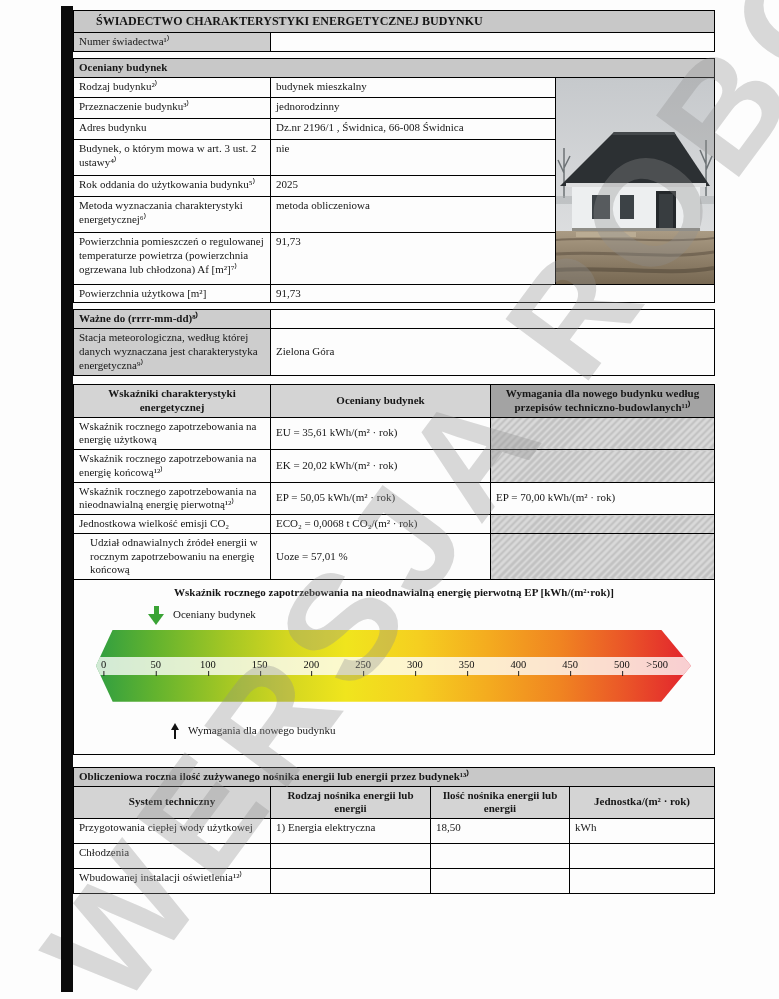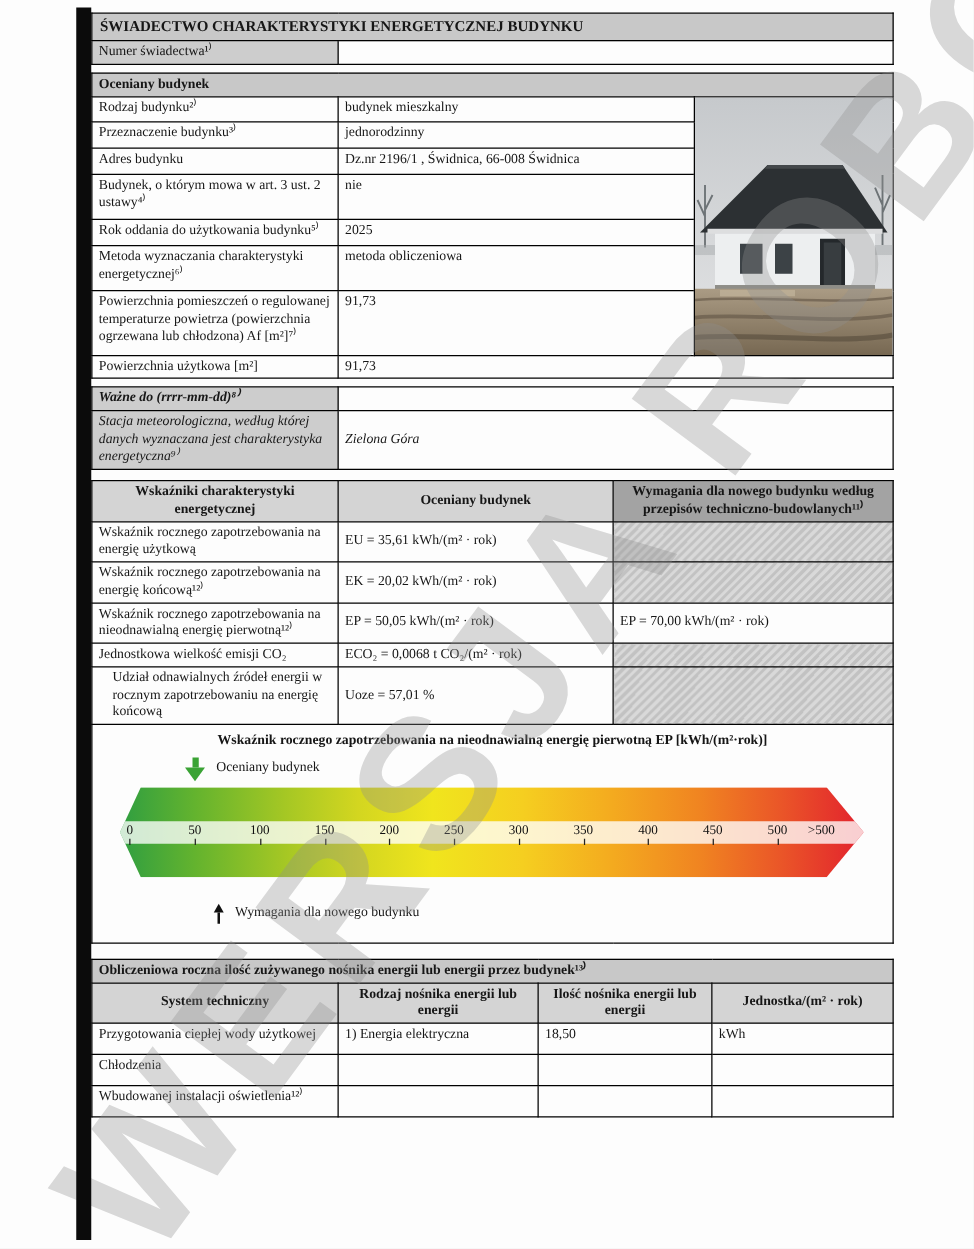--- a/index.html
+++ b/index.html
@@ -14,24 +14,24 @@
     transform:rotate(-53.5deg); transform-origin:0 0;
     font-family:"Liberation Sans", sans-serif; font-weight:bold;
     font-size:150px; letter-spacing:14px; white-space:nowrap;
     color:#8f8f8f; opacity:0.33; pointer-events:none;
   }
   .content { position:absolute; left:73px; top:10px; width:641px; z-index:10; }
 
   table { border-collapse:collapse; width:641px; table-layout:fixed; }
   td, th { border:1px solid #000; padding:2px 5px; font-size:11px; line-height:1.25;
            vertical-align:top; text-align:left; font-weight:normal; word-wrap:break-word; }
-  .mb6 { margin-bottom:6px; } .mb8 { margin-bottom:8px;font-style:italic; } .mb12 { margin-bottom:12px; }
+  .mb6 { margin-bottom:6px; } .mb8 { margin-bottom:8px; } .mb12 { margin-bottom:12px; }
 
   .sec-hdr { background:#c8c8c8; font-weight:bold; }
-  .doc-title { font-size:12px; padding:3px 6px; }
+  .doc-title { font-size:12px; padding:3px 22px; }
   .lbl-gray { background:#cdcdcd; }
   .col-hdr { background:#d4d4d4; font-weight:bold; text-align:center; vertical-align:middle; }
   .col-hdr-white { background:#a3a3a3; font-weight:bold; text-align:center; vertical-align:middle; }
   .mid { vertical-align:middle; }
   .hatch { background:repeating-linear-gradient(135deg,#c2c2c2 0px,#c2c2c2 2.5px,#d9d9d9 2.5px,#d9d9d9 5px); }
   .photo-cell { padding:0; vertical-align:top; }
   .photo-cell svg { display:block; width:100%; height:100%; }
   .cons-row td { height:20px; }
 
   

